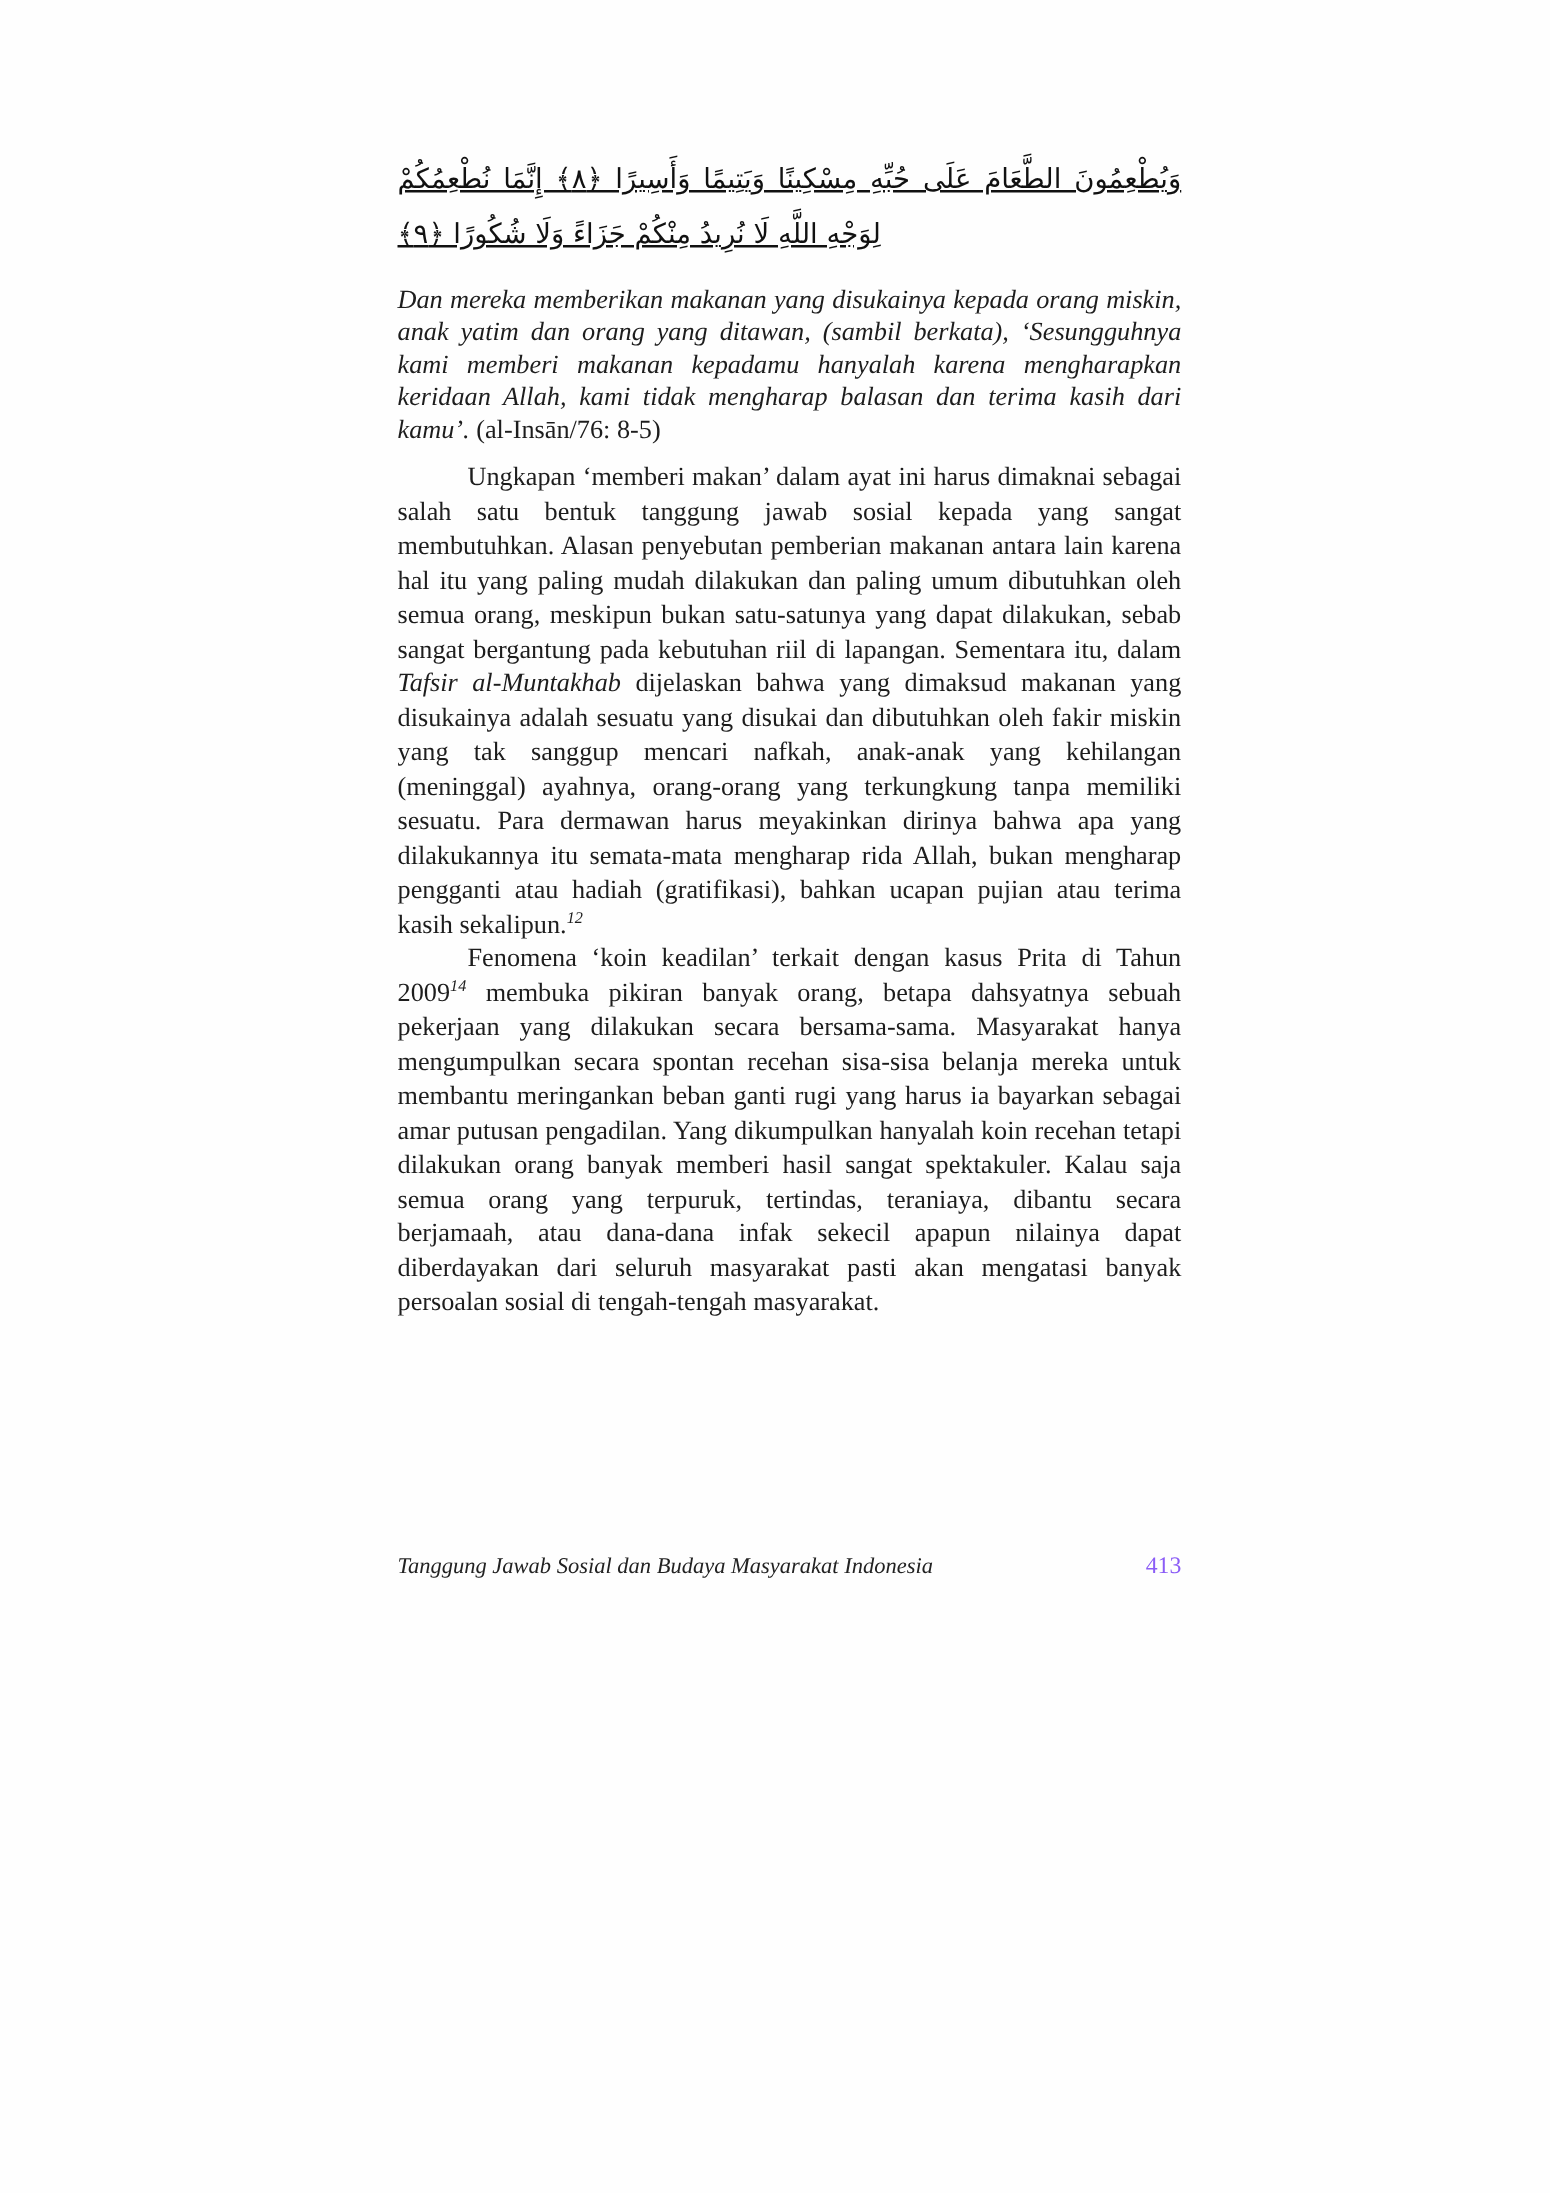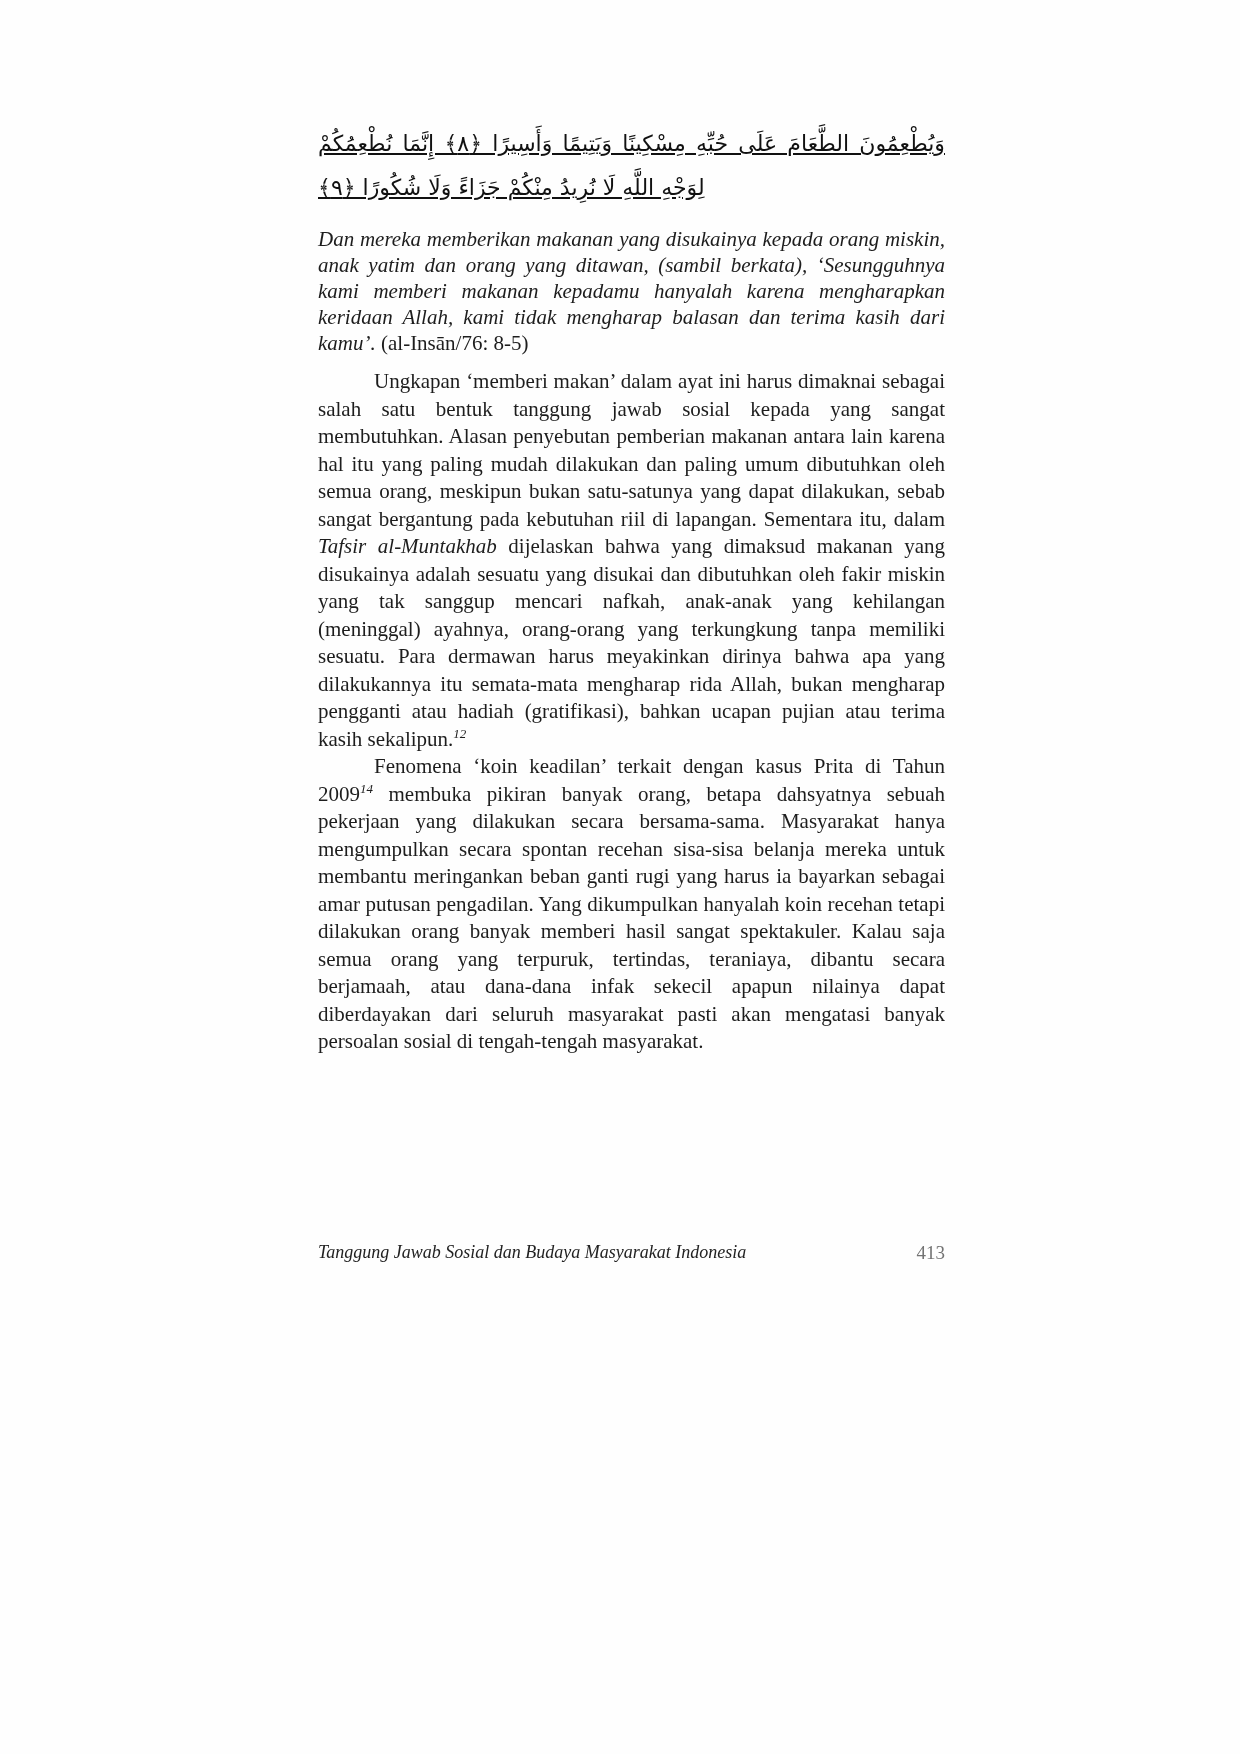--- a/index.html
+++ b/index.html
@@ -70,21 +70,21 @@
     align-items: flex-start;
   }
   .footer-title {
     font-style: italic;
     font-size: 18px;
     color: #222222;
   }
   .footer-page {
     font-style: normal;
     font-size: 19px;
-    color: #737373;
+    color: #8b5cf6;
     margin-left: 32px;
   }
 </style>
 </head>
 <body>
 
 <div class="page">
 
   <div class="content">
 

